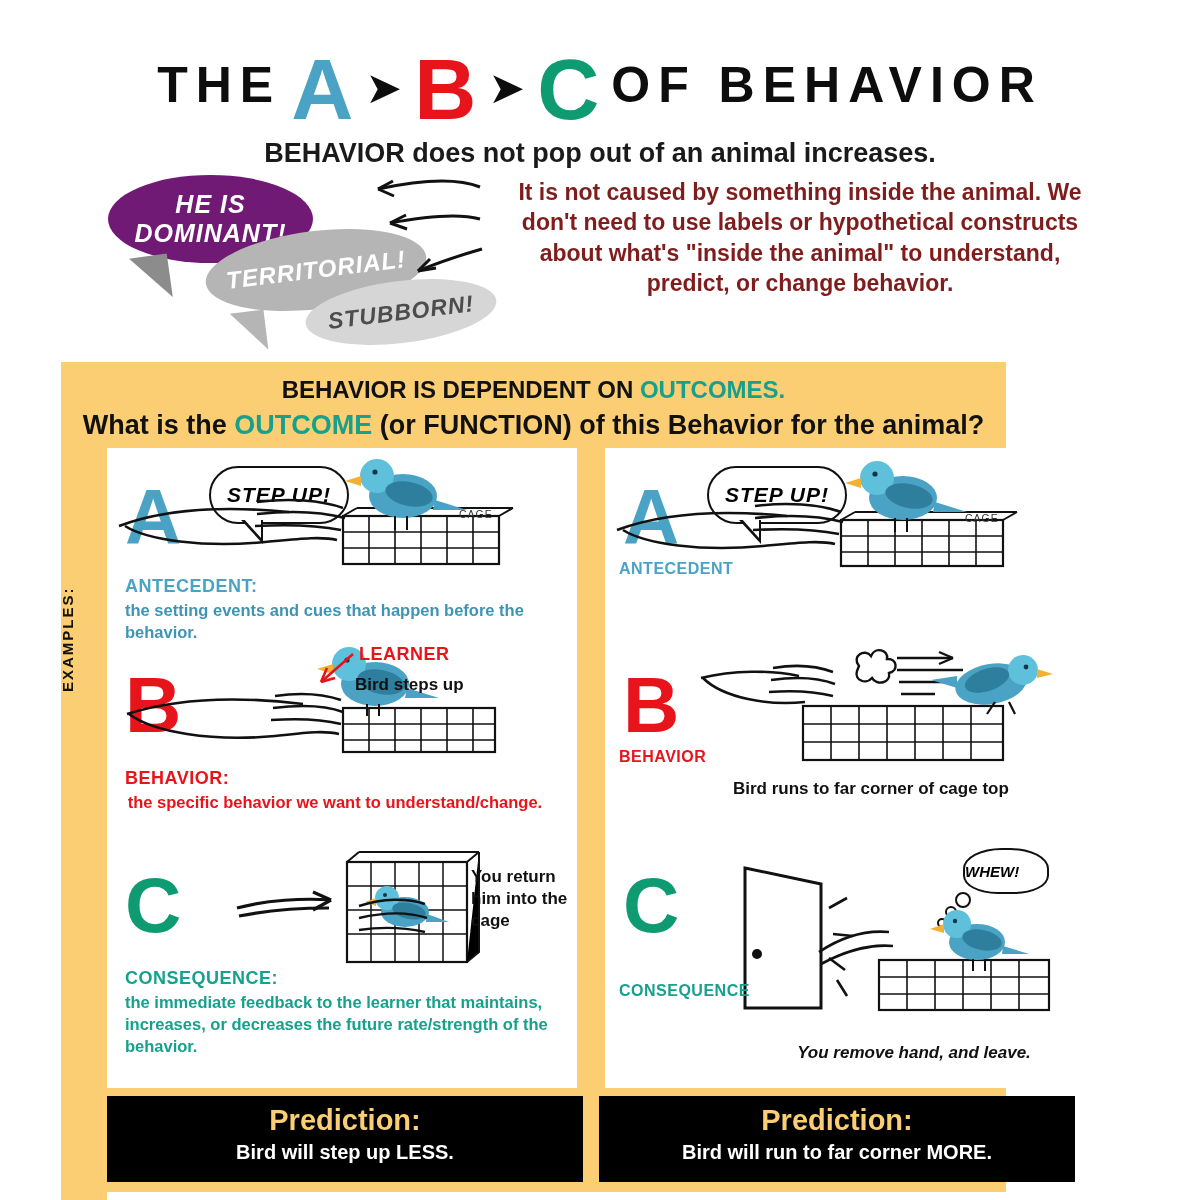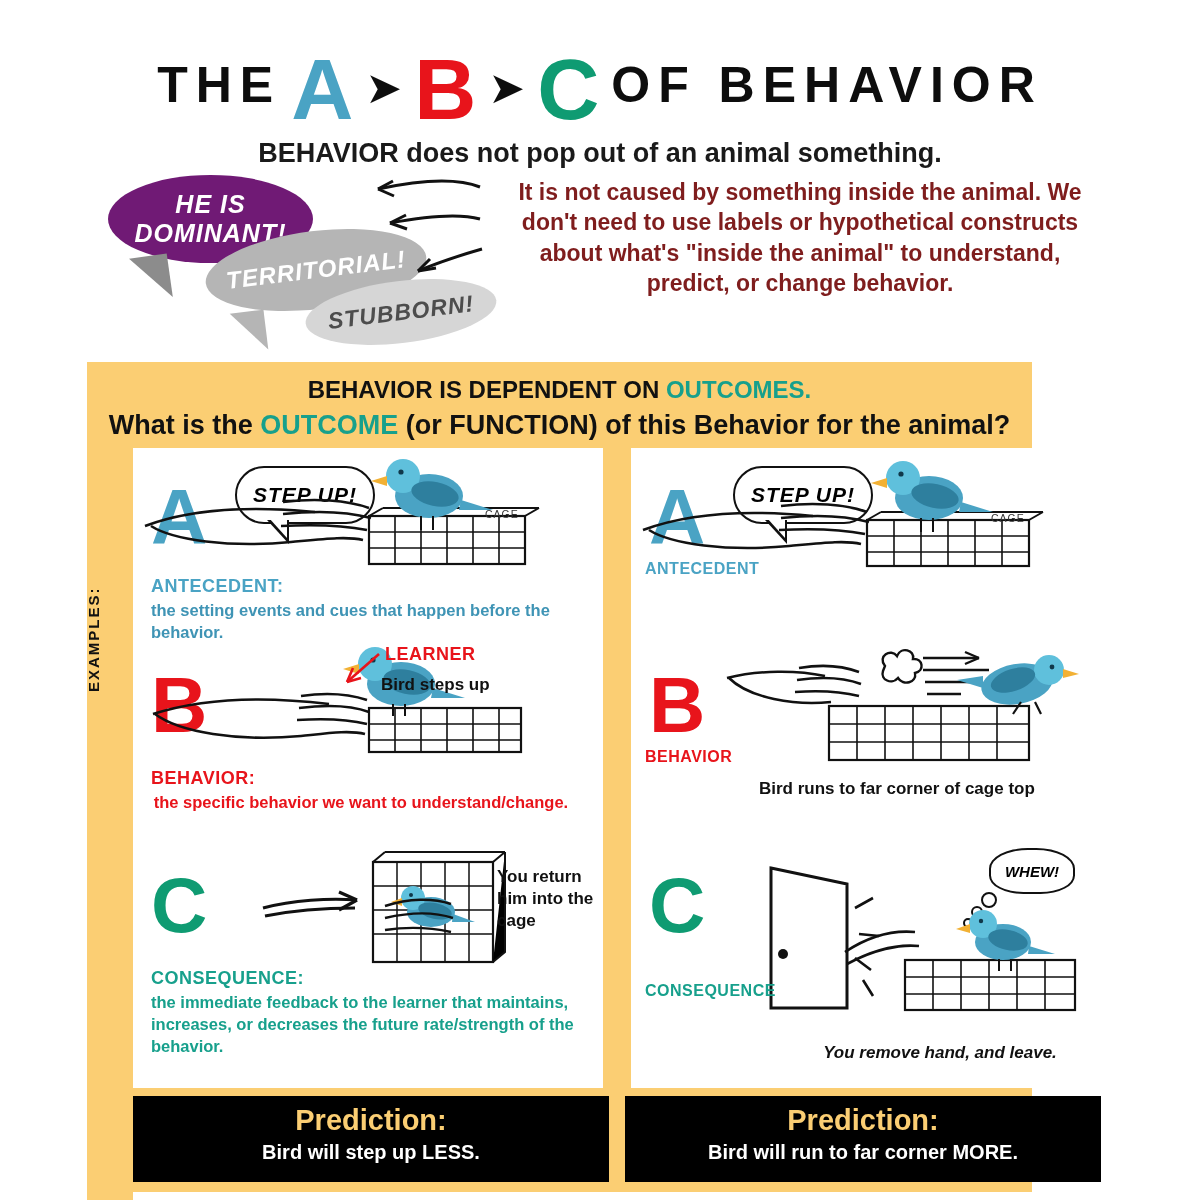--- a/index.html
+++ b/index.html
@@ -126,21 +126,21 @@
     position: absolute;
     left: 360px;
     top: 4px;
     width: 130px;
     height: 110px;
   }
 
   
   .yellow-panel {
     position: absolute;
-    left: 87px;
+    left: 61px;
     top: 362px;
     width: 945px;
     height: 838px;
     background: #fbce73;
   }
   .panel-head {
     text-align: center;
     padding-top: 14px;
   }
   .panel-head-line1 {
@@ -255,21 +255,20 @@
   .thought {
     position: absolute;
     border: 2.5px solid #111;
     border-radius: 45% 45% 40% 40%;
     background: #fff;
     font-weight: bold;
     font-style: italic;
     font-size: 15px;
     display: flex;
     align-items: center;
-    justify-content: center;
   }
   .dot {
     position: absolute;
     border: 2.5px solid #111;
     border-radius: 50%;
     background: #fff;
   }
 
   .cage-label {
     position: absolute;
@@ -332,21 +331,21 @@
 <div class="title-row">
   <span class="title-word">THE</span>
   <span class="big-letter letter-a">A</span>
   <span class="arrow-glyph">➤</span>
   <span class="big-letter letter-b">B</span>
   <span class="arrow-glyph">➤</span>
   <span class="big-letter letter-c">C</span>
   <span class="title-word">OF BEHAVIOR</span>
 </div>
 
-<div class="subtitle">BEHAVIOR does not pop out of an animal something.</div>
+<div class="subtitle">BEHAVIOR does not pop out of an animal increases.</div>
 
 <div class="intro-area">
 
   <div class="bubble bubble-1">
     <span>HE IS DOMINANT!</span>
     <span class="tail"></span>
   </div>
 
   <div class="bubble bubble-2">
     <span>TERRITORIAL!</span>

